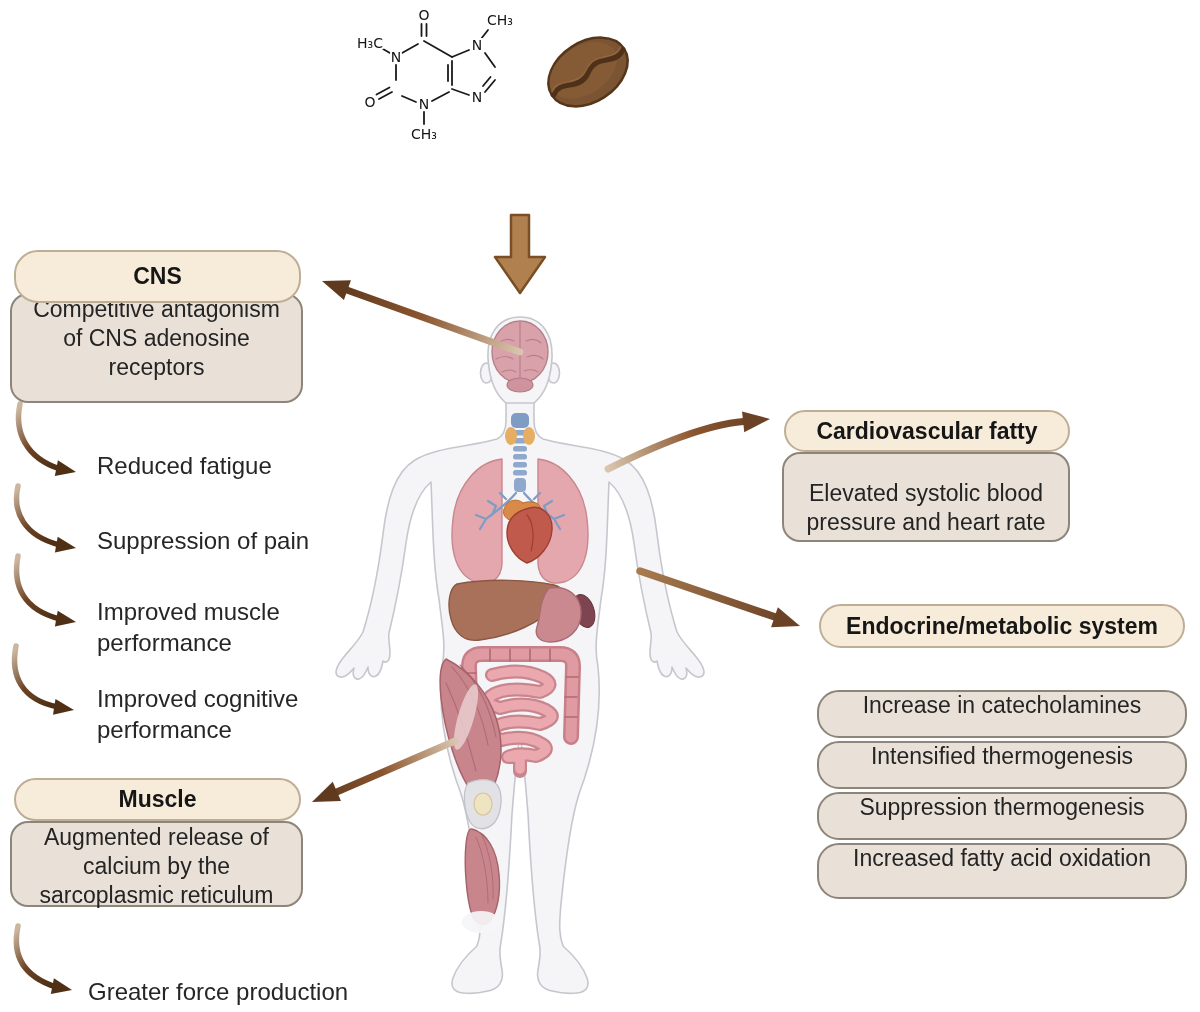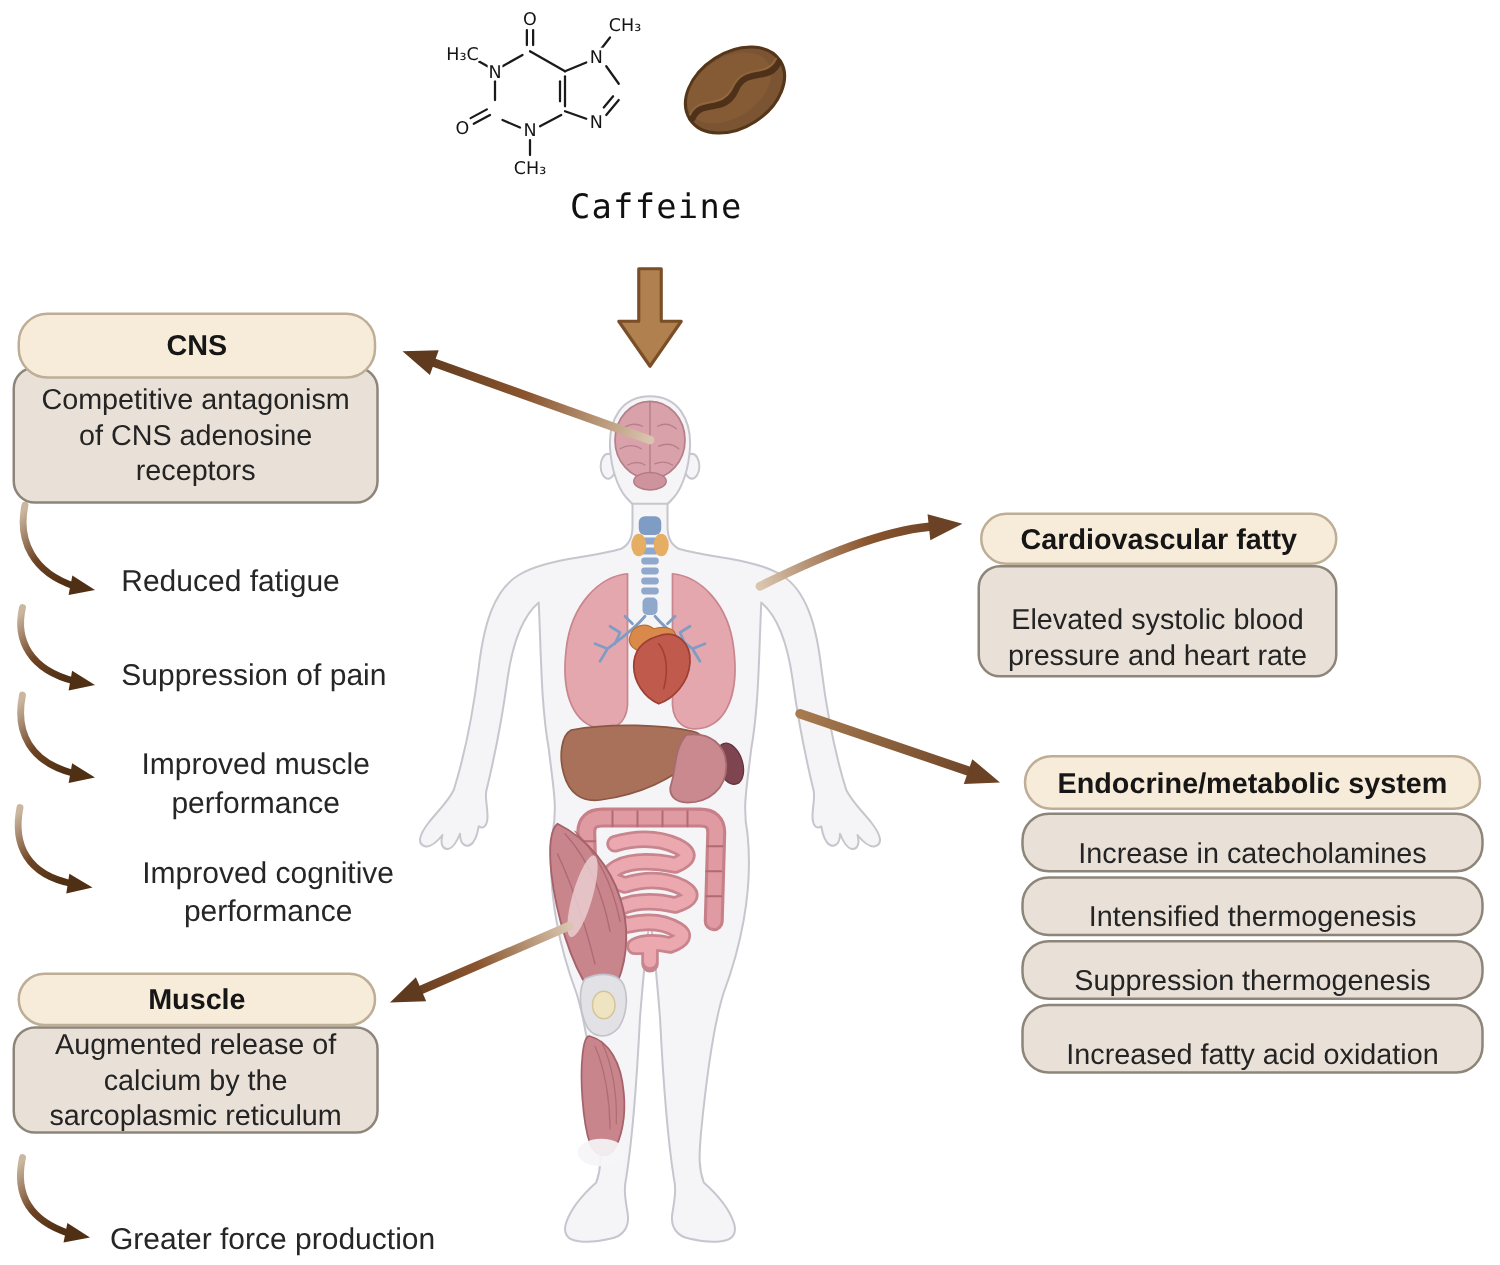--- a/index.html
+++ b/index.html
@@ -11,35 +11,35 @@
   
   .pill-header{
     position:absolute;display:flex;align-items:center;justify-content:center;
     background:var(--header-fill,#f7ecd9);
     border:2px solid var(--header-border,#bfae96);
     border-radius:24px;font-weight:bold;font-size:23px;color:#161616;z-index:10;
     box-sizing:border-box;
   }
   
   .box-body{
-    position:absolute;display:flex;align-items:center;justify-content:center;
+    position:absolute;display:flex;justify-content:center;
     background:var(--box-fill,#e9e1d8);
     border:2px solid var(--box-border,#8d8579);
     border-radius:18px;font-size:23px;line-height:1.26;color:#242424;text-align:center;
     z-index:9;box-sizing:border-box;
   }
   .endo-item{
-    position:absolute;display:flex;align-items:flex-end;justify-content:center;
+    position:absolute;display:flex;align-items:flex-start;justify-content:center;
     background:var(--box-fill,#e9e1d8);
     border:2px solid var(--box-border,#8d8579);
     border-radius:22px;font-size:23px;color:#242424;text-align:center;
-    z-index:9;box-sizing:border-box;
+    z-index:9;box-sizing:border-box;margin-top:40px;
   }
   .effect-label{
-    position:absolute;font-size:24px;color:#262626;line-height:1.28;z-index:8;text-align:center;
+    position:absolute;font-size:24px;color:#262626;line-height:1.28;z-index:8;
   }
   .nowrap{white-space:nowrap;}
   #caffeine-label{
     position:absolute;left:390px;top:150px;width:270px;text-align:center;
     font-family:"DejaVu Sans Mono",monospace;font-size:27px;letter-spacing:1px;color:#111;
     z-index:8;
   }
   svg{overflow:visible;}
   .mol-txt{font-family:"DejaVu Sans",sans-serif;font-size:14px;fill:#141414;
     paint-order:stroke;stroke:#ffffff;stroke-width:4px;text-anchor:middle;}
@@ -90,21 +90,20 @@
 
   <svg class="abs" style="left:540px;top:22px;" width="96" height="100" viewBox="0 0 96 100">
     <g transform="rotate(-33 48 50)">
       <ellipse cx="48" cy="50" rx="43" ry="30" fill="var(--bean-brown,#7b5434)" stroke="#553619" stroke-width="2.5"></ellipse>
       <ellipse cx="45" cy="46" rx="37" ry="24" fill="#8a6038" opacity="0.65"></ellipse>
       <path d="M7 50 C 22 40, 30 62, 48 50 C 66 38, 74 60, 89 50" fill="none" stroke="#4e3118" stroke-width="6" stroke-linecap="round"></path>
       <path d="M7 47 C 22 38, 30 58, 48 47 C 66 36, 74 56, 89 47" fill="none" stroke="#9a6f45" stroke-width="1.6" stroke-linecap="round" opacity="0.8"></path>
     </g>
   </svg>
 
-  <div id="caffeine-label">Caffeine</div>
 
   <svg class="abs" style="left:492px;top:214px;" width="56" height="82" viewBox="0 0 56 82">
     <polygon points="19,1 37,1 37,43 53,43 28,79 3,43 19,43" fill="var(--block-arrow-fill,#b1804f)" stroke="var(--block-arrow-stroke,#7a4e26)" stroke-width="2.5" stroke-linejoin="round"></polygon>
   </svg>
 
   <svg class="abs" style="left:330px;top:293px;z-index:1;" width="380" height="720" viewBox="0 0 380 720">
     <g stroke-linejoin="round" stroke-linecap="round">
 
       <g fill="#f5f5f7" stroke="#c6c6ce" stroke-width="1.6">
         <ellipse cx="156.5" cy="80" rx="6" ry="10"></ellipse>

